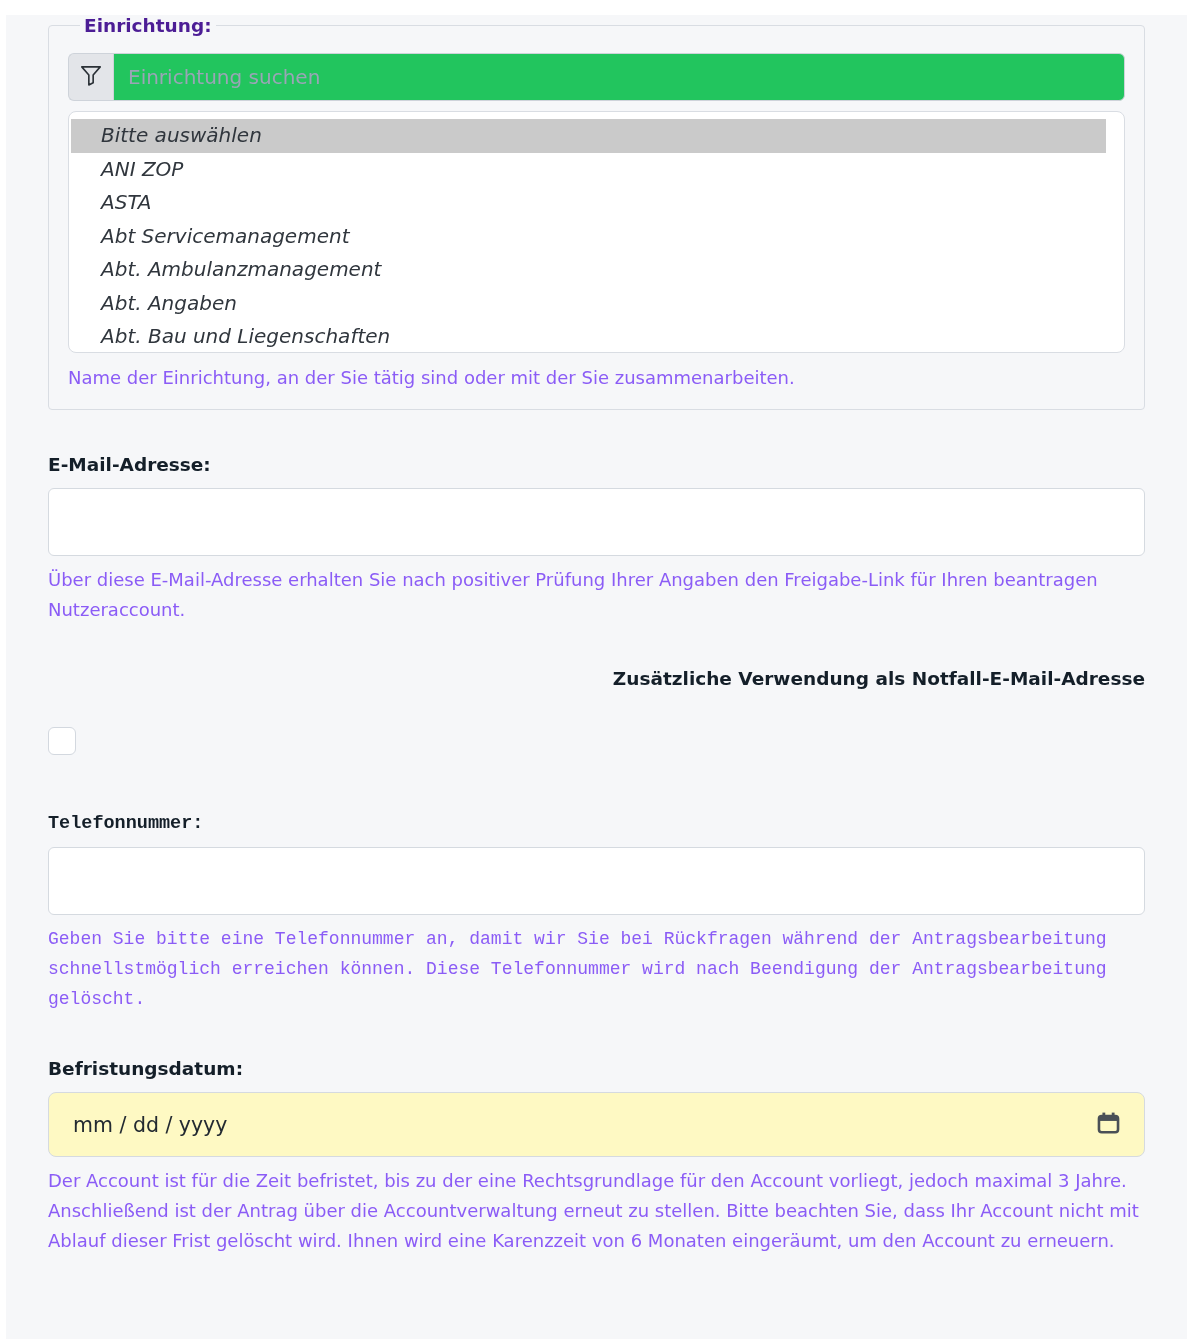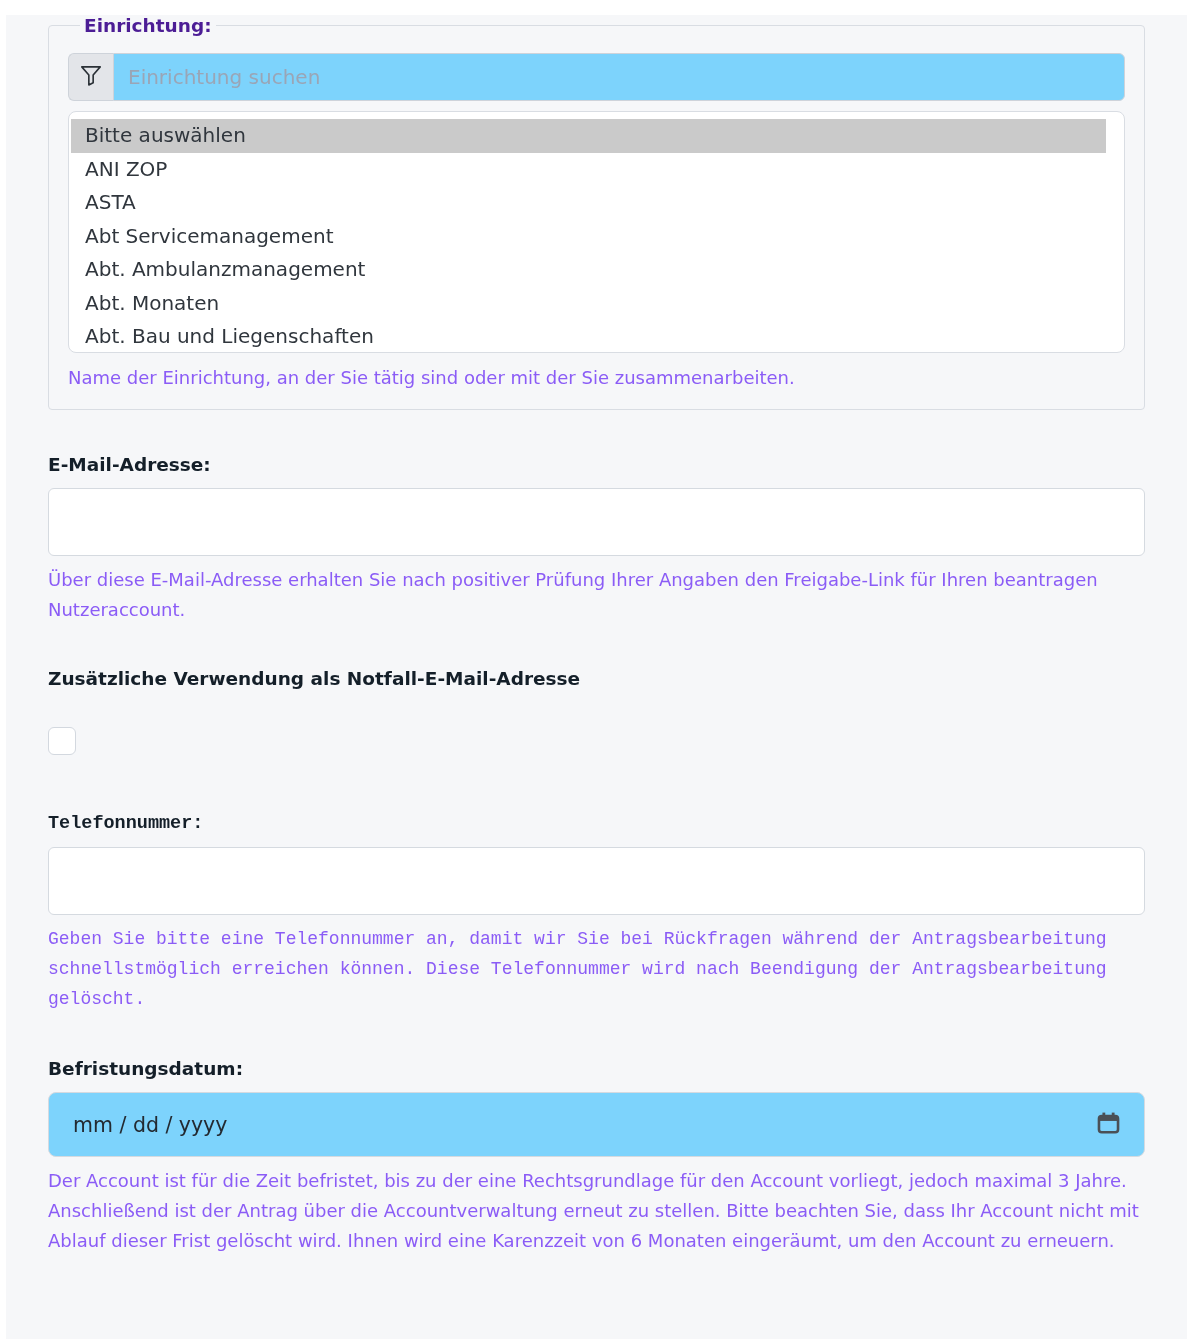--- a/index.html
+++ b/index.html
@@ -44,21 +44,21 @@
     border-right: none;
     border-radius: 6px 0 0 6px;
     display: flex;
     align-items: center;
     justify-content: center;
   }
   .search-input {
     flex: 1;
     border: 1px solid #ced3da;
     border-radius: 0 6px 6px 0;
-    background: #7dd3fc;
+    background: #22c55e;
     font-family: inherit;
     font-size: 20px;
     color: #2e353d;
     padding: 0 14px;
     outline: none;
   }
   .search-input::placeholder { color: #9aa5b6; opacity: 1; }
 
   .listbox {
     margin-top: 10px;
@@ -67,24 +67,25 @@
     border: 1px solid #d9dde3;
     border-radius: 8px;
     overflow: hidden;
     padding-top: 7px;
     list-style: none;
   }
   .listbox li {
     font-size: 20px;
     line-height: 33.5px;
     color: #30363d;
-    padding-left: 14px;
+    padding-left: 30px;
     margin-left: 2px;
     margin-right: 18px;
     white-space: nowrap;
+    font-style: italic;
   }
   .listbox li.selected { background: #cacaca; }
 
   .help {
     font-size: 18px;
     line-height: 30px;
     color: #8b5cf6;
     margin-top: 9px;
   }
   fieldset.einrichtung .help { margin-top: 10px; }
@@ -111,20 +112,21 @@
     padding: 0 16px;
     outline: none;
   }
 
   
   .notfall-heading {
     margin-top: 43px;
     font-size: 18.5px;
     font-weight: bold;
     color: #141f29;
+    text-align: right;
   }
   .checkbox-row {
     display: flex;
     align-items: flex-start;
     margin-top: 34px;
   }
   .checkbox-box {
     flex: 0 0 28px;
     width: 28px;
     height: 28px;
@@ -142,21 +144,21 @@
     max-width: 980px;
   }
 
   
   .date-input {
     display: flex;
     align-items: center;
     width: 100%;
     height: 65px;
     margin-top: 13px;
-    background: #7dd3fc;
+    background: #fef9c3;
     border: 1px solid #d5dae0;
     border-radius: 8px;
     padding: 0 22px 0 24px;
     cursor: text;
   }
   .date-value {
     font-size: 20.5px;
     color: #232a31;
     flex: 1;
   }
@@ -182,21 +184,21 @@
       </span>
       <input class="search-input" type="text" placeholder="Einrichtung suchen" style="">
     </div>
 
     <ul class="listbox">
       <li class="selected">Bitte auswählen</li>
       <li>ANI ZOP</li>
       <li>ASTA</li>
       <li>Abt Servicemanagement</li>
       <li>Abt. Ambulanzmanagement</li>
-      <li>Abt. Monaten</li>
+      <li>Abt. Angaben</li>
       <li>Abt. Bau und Liegenschaften</li>
     </ul>
 
     <div class="help">Name der Einrichtung, an der Sie tätig sind oder mit der Sie zusammenarbeiten.</div>
   </fieldset>
 
   <div class="form-group">
     <label class="field-label">E-Mail-Adresse:</label>
     <input class="text-input" type="text" value="" style="">
     <div class="help">Über diese E-Mail-Adresse erhalten Sie nach positiver Prüfung Ihrer Angaben den Freigabe-Link für Ihren beantragen Nutzeraccount.</div>

